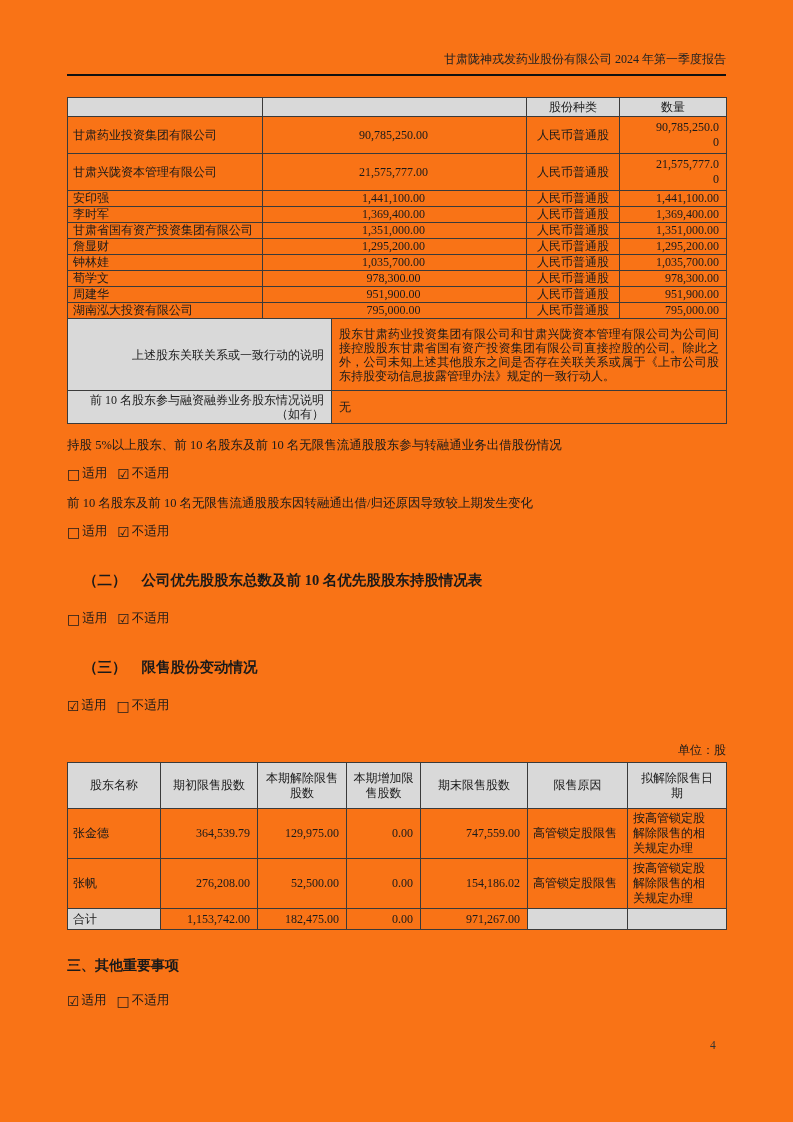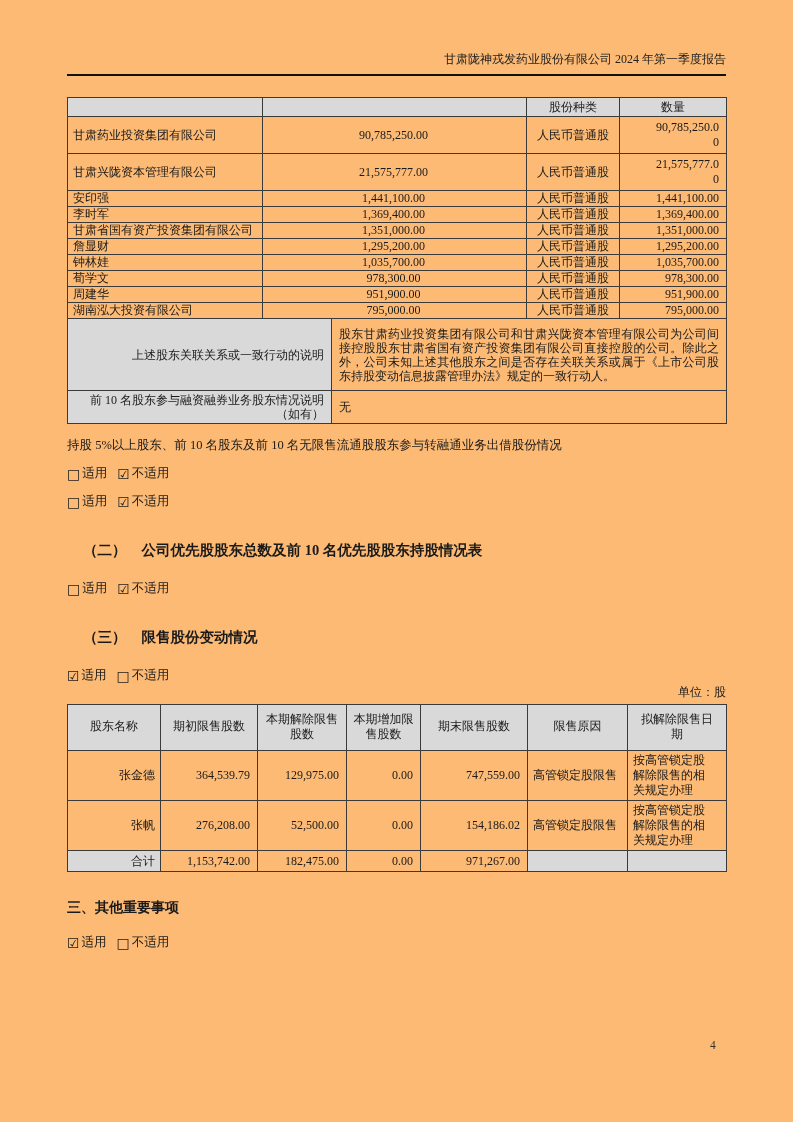--- a/index.html
+++ b/index.html
@@ -1,20 +1,20 @@
 <!DOCTYPE html>
 <html><head>
 <meta charset="utf-8">
 <style>
   * { margin:0; padding:0; box-sizing:border-box; }
   html,body { background:#fff; }
   .page {
     position:relative;
     width:793px; height:1122px;
-    background:#fdba74;
+    background:#f97316;
     font-family:"Liberation Serif","DejaVu Serif",serif;
     color:#1a1a1a;
     overflow:hidden;
   }
   .content { padding:0 67px; }
 
   
   .doc-header { padding-top:51px; text-align:right; font-size:12px; color:#222; }
   .doc-rule { margin-top:6px; border-top:2.5px solid #111; }
 
@@ -46,29 +46,29 @@
   .checkline { margin-top:11px; font-size:12.5px; display:flex; align-items:center; }
   .cb { font-size:14px; line-height:12px; margin-right:2px;
         font-family:"DejaVu Sans","Liberation Sans",sans-serif; }
   .cb-label { margin-right:10px; }
 
   
   .h2 { margin-top:31px; font-size:14.5px; font-weight:bold; padding-left:16px; }
   .h2 .h-num { margin-right:15px; }
   .h3 { margin-top:27px; font-size:14px; font-weight:bold; }
 
-  .unit-line { margin-top:0; margin-bottom:3px; text-align:right; font-size:12px; }
+  .unit-line { margin-top:28px; margin-bottom:3px; text-align:right; font-size:12px; }
 
   
   .t2 th { height:23px; text-align:center; white-space:pre-line; line-height:15px; padding:2px; }
-  .t2 thead tr { height:46px;font-family:Liberation Mono, monospace; }
+  .t2 thead tr { height:46px; }
   .t2 td { padding:2px 5px; line-height:15px; }
   .t2 .r-data td { height:49px; }
   .t2 .r-total td { height:21px; }
-  .t2 .c-name { text-align:right; }
+  .t2 .c-name { text-align:left; }
   .t2 .c-num { text-align:right; padding-right:7px; }
   .t2 .c-reason { text-align:left; }
   .t2 .c-plan { text-align:left; }
 
   .para { margin-top:9px; font-size:12.5px; line-height:24px; text-align:justify; text-indent:37px; }
 
   .page-number { position:absolute; left:710px; top:1039px; font-size:11.5px; color:#333; }
 </style>
 </head>
 <body>
@@ -179,20 +179,21 @@
     </table>
 
     <p class="note">持股 5%以上股东、前 10 名股东及前 10 名无限售流通股股东参与转融通业务出借股份情况</p>
     <div class="checkline">
       <span class="cb">□</span>
       <span class="cb-label">适用</span>
       <span class="cb">☑</span>
       <span class="cb-label">不适用</span>
     </div>
 
+    <p class="note">前 10 名股东及前 10 名无限售流通股股东因转融通出借/归还原因导致较上期发生变化</p>
     <div class="checkline">
       <span class="cb">□</span>
       <span class="cb-label">适用</span>
       <span class="cb">☑</span>
       <span class="cb-label">不适用</span>
     </div>
 
     <div class="h2">
       <span class="h-num">（二）</span><span>公司优先股股东总数及前 10 名优先股股东持股情况表</span>
     </div>

